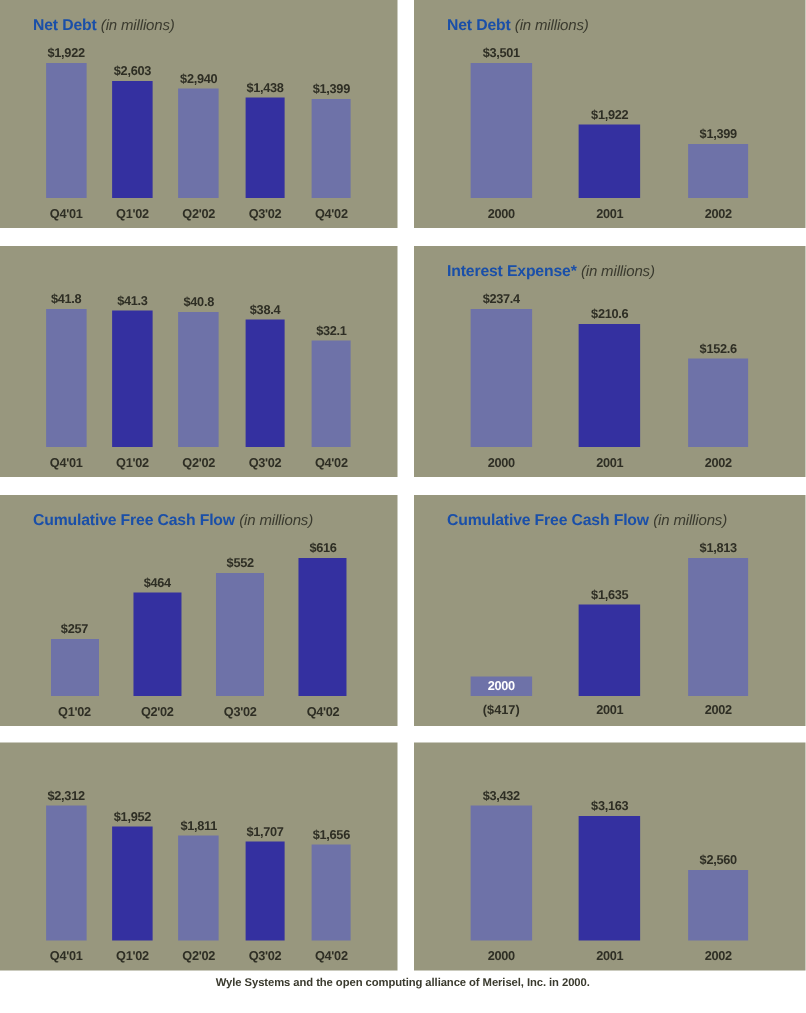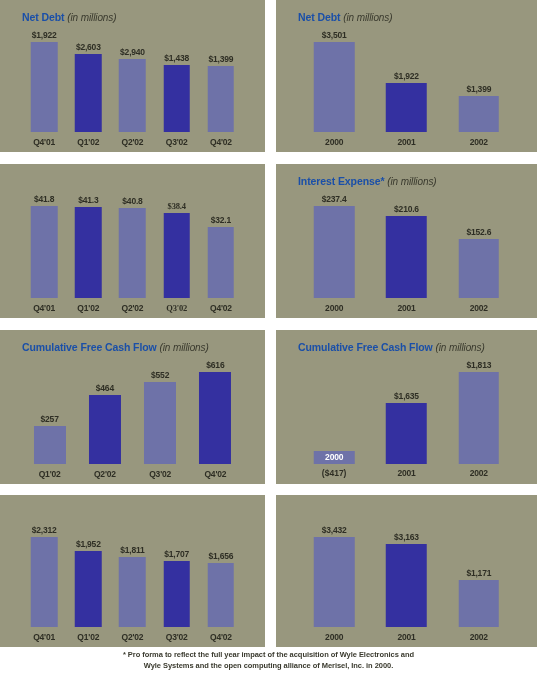--- a/index.html
+++ b/index.html
@@ -158,21 +158,21 @@
         <div class="bar-slot" style="left: 66.2px; width: 44.2px; height: 128px;">
           <div class="bar-rect dark" style="width: 26.52px; height: 91px; bottom: 20px;"></div>
           <div class="bar-value" style="bottom: 113px;">$41.3</div>
           <div class="bar-label" style="bottom: 5px;">Q1'02</div>
         </div>
         <div class="bar-slot" style="left: 110.4px; width: 44.2px; height: 128px;">
           <div class="bar-rect" style="width: 26.52px; height: 90px; bottom: 20px;"></div>
           <div class="bar-value" style="bottom: 112px;">$40.8</div>
           <div class="bar-label" style="bottom: 5px;">Q2'02</div>
         </div>
-        <div class="bar-slot" style="left: 154.6px; width: 44.2px; height: 128px; font-family: Liberation Serif, serif;">
+        <div class="bar-slot" style="left: 154.6px; width: 44.2px; height: 128px;">
           <div class="bar-rect dark" style="width: 26.52px; height: 85px; bottom: 20px;"></div>
           <div class="bar-value" style="bottom: 107px;">$38.4</div>
           <div class="bar-label" style="bottom: 5px;">Q3'02</div>
         </div>
         <div class="bar-slot" style="left: 198.8px; width: 44.2px; height: 128px;">
           <div class="bar-rect" style="width: 26.52px; height: 71px; bottom: 20px;"></div>
           <div class="bar-value" style="bottom: 93px;">$32.1</div>
           <div class="bar-label" style="bottom: 5px;">Q4'02</div>
         </div>
       </div>
@@ -278,23 +278,22 @@
           <div class="bar-value" style="bottom: 112px;">$3,432</div>
           <div class="bar-label" style="bottom: 5px;">2000</div>
         </div>
         <div class="bar-slot" style="left: 94.3333px; width: 72.3333px; height: 126px;">
           <div class="bar-rect dark" style="width: 40.5067px; height: 83px; bottom: 20px;"></div>
           <div class="bar-value" style="bottom: 105px;">$3,163</div>
           <div class="bar-label" style="bottom: 5px;">2001</div>
         </div>
         <div class="bar-slot" style="left: 166.667px; width: 72.3333px; height: 126px;">
           <div class="bar-rect" style="width: 40.5067px; height: 47px; bottom: 20px;"></div>
-          <div class="bar-value" style="bottom: 69px;">$1,171</div>
+          <div class="bar-value" style="bottom: 69px;">$2,560</div>
           <div class="bar-label" style="bottom: 5px;">2002</div>
         </div>
       </div>
     </div>
   </div>
 
 <div class="footnote">
-  <div>* Pro forma to reflect the full year impact of the acquisition of Wyle Electronics and</div>
   <div>Wyle Systems and the open computing alliance of Merisel, Inc. in 2000.</div>
 </div>
 
 </body></html>

